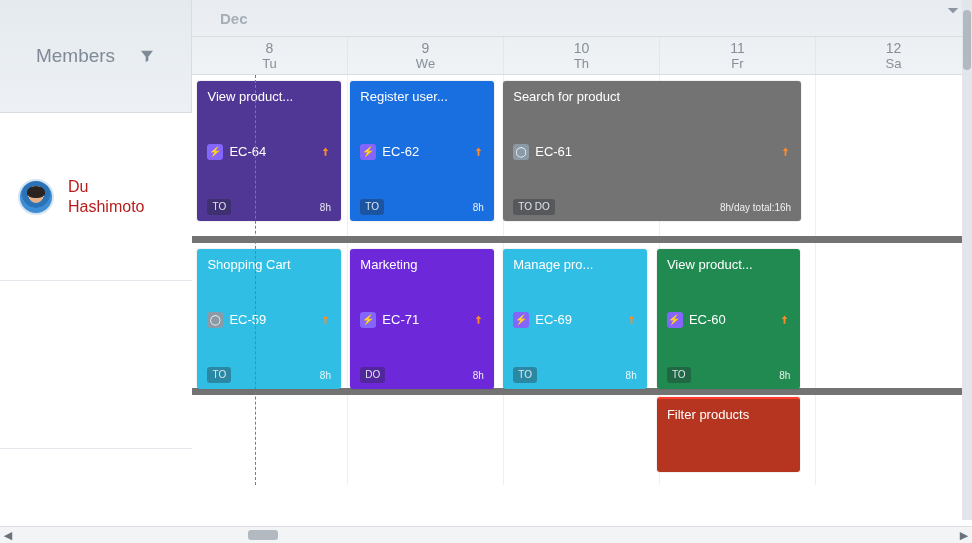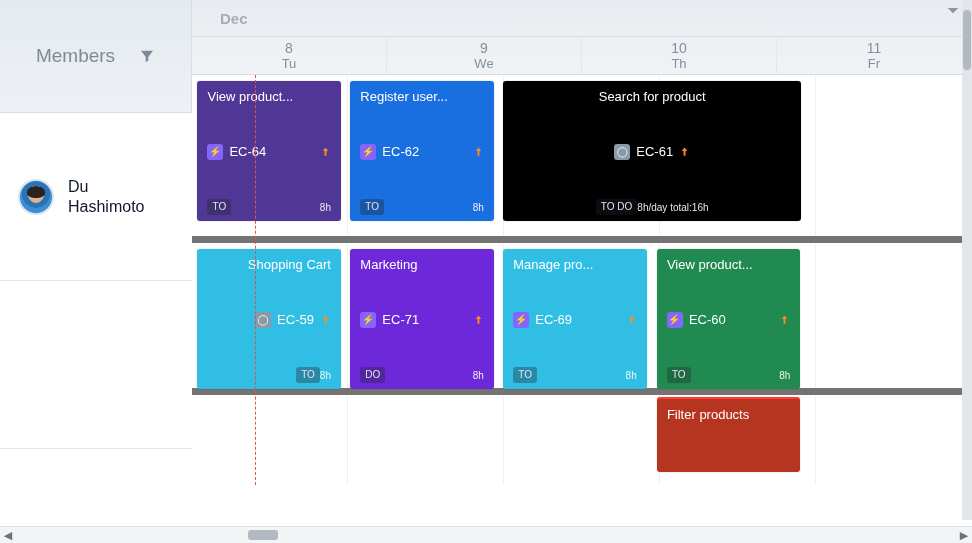--- a/index.html
+++ b/index.html
@@ -9,21 +9,21 @@
 
   
   .sidebar { width: 192px; flex-shrink: 0; display: flex; flex-direction: column; }
   .sidebar-header { height: 113px; background: linear-gradient(to bottom, #e5eaef 0%, #edf1f5 100%); border-bottom: 1px solid #d8dde2; border-right: 1px solid #d8dde2; display: flex; align-items: center; justify-content: center; gap: 24px; color: #7f8a96; font-size: 19px; }
   .filter-icon { width: 16px; height: 16px; fill: #7f8a96; }
 
   .member-row { height: 168px; display: flex; align-items: center; padding: 0 18px; gap: 14px; border-bottom: 1px solid #e3e7eb; }
   .avatar { width: 36px; height: 36px; border-radius: 50%; background: radial-gradient(circle at 50% 40%, #f2c9a6 0%, #f2c9a6 32%, #2a73b8 33%, #2a73b8 55%, #3c8dd4 56%); border: 2px solid #d6e4f0; position: relative; overflow: hidden; }
   .avatar::before { content:""; position:absolute; left:50%; top:28%; width:14px; height:14px; background:#e6b089; border-radius:50%; transform:translateX(-50%); }
   .avatar::after { content:""; position:absolute; left:50%; top:18%; width:18px; height:12px; background:#2a2320; border-radius:50% 50% 40% 40%; transform:translateX(-50%); }
-  .member-name { color: #0f172a; font-size: 16px; line-height: 1.2; }
+  .member-name { color: #b91c1c; font-size: 16px; line-height: 1.2; }
 
   
   .timeline { flex: 1; display: flex; flex-direction: column; position: relative; }
   .timeline-header { background: linear-gradient(to bottom, #e8ecf0 0%, #f0f3f6 100%); border-bottom: 1px solid #d8dde2; }
   .month-row { height: 37px; display: flex; align-items: center; padding-left: 28px; color: #a5aeb7; font-weight: 600; font-size: 15px; border-bottom: 1px solid #d8dde2; }
   .week-row { height: 28px; display: flex; align-items: center; justify-content: center; color: #8a939d; font-size: 14px; border-bottom: 1px solid #d8dde2; }
   .day-row { display: flex; }
   .day-col-head { flex: 1; text-align: center; color: #868f99; font-size: 14px; padding: 3px 0; border-right: 1px solid #e3e7eb; }
   .day-num { display: block; }
   .day-abbr { display: block; font-size: 13px; }
@@ -63,21 +63,21 @@
   .h-arrow { width: 16px; text-align: center; color: #6a737c; font-size: 11px; }
   .h-track { flex: 1; height: 10px; position: relative; }
   .h-thumb { position: absolute; left: 232px; width: 30px; height: 10px; top: 0; background: #b2b9c0; border-radius: 3px; }
 
   
   .slot { width: 20%; }
 
   
   .c-purple   { background: #503795; }
   .c-blue     { background: #1a6fe0; }
-  .c-teal     { background: #000000; align-items: center; }
+  .c-teal     { background: #737373; }
   .c-cyan     { background: #30bee4; }
   .c-green    { background: #6d28d9; }
   .c-cyan2    { background: #30bee4; }
   .c-darkgreen{ background: #218a50; }
   .c-red      { background: #b53521; }
 </style>
 </head>
 <body>
 
 <div class="container">
@@ -114,20 +114,24 @@
             <span class="day-abbr">We</span>
           </div>
         <div class="day-col-head slot">
             <span class="day-num">10</span>
             <span class="day-abbr">Th</span>
           </div>
         <div class="day-col-head slot">
             <span class="day-num">11</span>
             <span class="day-abbr">Fr</span>
           </div>
+        <div class="day-col-head slot">
+            <span class="day-num">12</span>
+            <span class="day-abbr">Sa</span>
+          </div>
       </div>
     </div>
 
     <div class="body-rows">
       <div class="today-line"></div>
 
       <div class="task-row">
         <div class="day-cell slot"></div>
           <div class="day-cell slot"></div>
           <div class="day-cell slot"></div>
@@ -180,21 +184,21 @@
         </div>
       </div>
 
       <div class="task-row" style="height:152px">
         <div class="day-cell slot"></div>
           <div class="day-cell slot"></div>
           <div class="day-cell slot"></div>
           <div class="day-cell slot"></div>
           <div class="day-cell slot"></div>
 
-        <div class="card c-cyan" style="left:0.7%; width:18.4%;align-items:flex-end;">
+        <div class="card c-cyan" style="left:0.7%; width:18.4%;">
           <div class="card-title">Shopping Cart</div>
           <div class="card-mid">
             <span class="type-badge type-story">◯</span>
             <span class="issue-key">EC-59</span>
             <svg class="priority" viewBox="0 0 24 24">
                 <path d="M12 3l6 8h-4v10h-4V11H6z"></path>
               </svg>
           </div>
           <div class="card-bottom">
             <span class="status-badge">TO</span>

